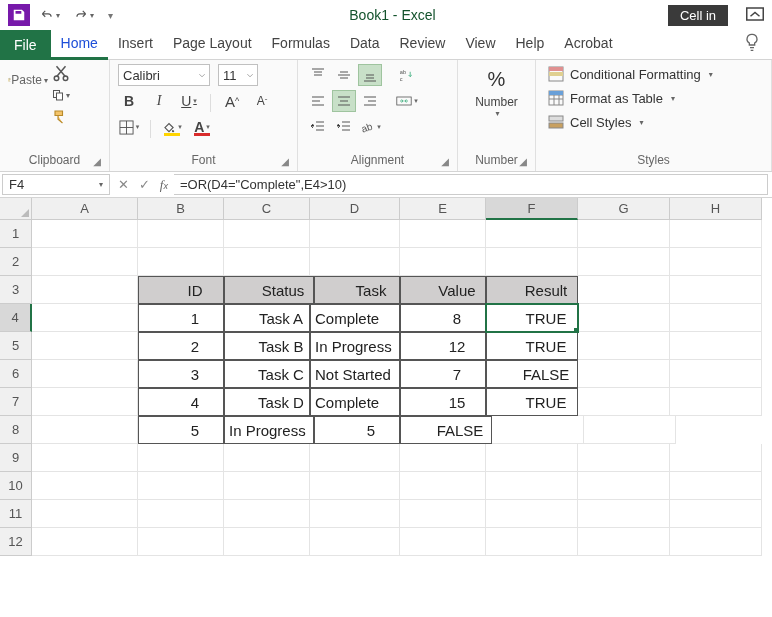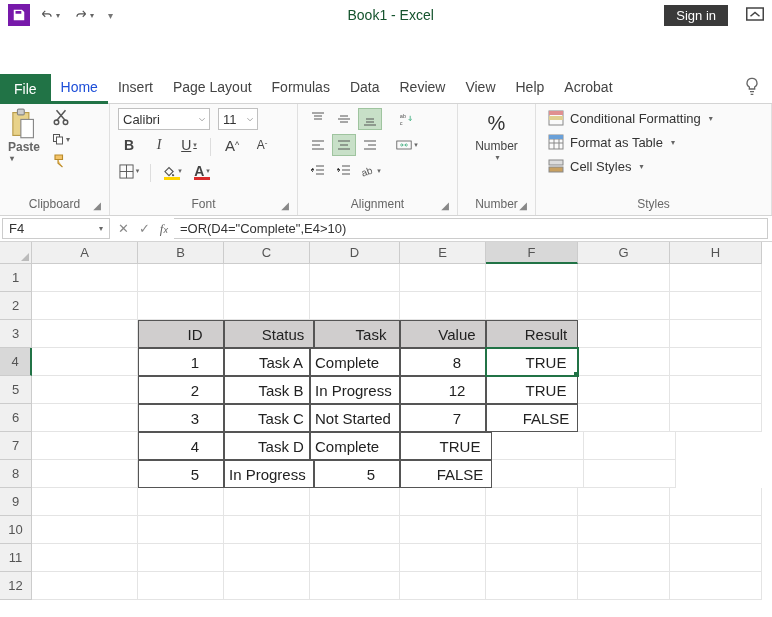--- a/index.html
+++ b/index.html
@@ -10,34 +10,34 @@
 .titlebar .save-icon { width: 22px; height: 22px; background: #7719aa; display: flex; align-items: center; justify-content: center; }
 .titlebar .save-icon svg { width: 14px; height: 14px; }
 .qat-btn { display: flex; align-items: center; padding: 0 4px; margin-left: 6px; color: #555; }
 .qat-btn svg { width: 14px; height: 14px; }
 .dd { margin-left: 2px; font-size: 8px; color: #666; }
 .titlebar .title { flex: 1; text-align: center; color: #14532d; font-size: 14px; }
 .signin { background: #3a3a3a; color: #fff; padding: 3px 12px; font-size: 13px; }
 .collapse-ribbon { margin-left: 18px; color: #444; }
 
 
-.tabs { display: flex; align-items: center; height: 30px; padding-left: 0; border-bottom: 1px solid #d4d4d4; margin-top: 44px; }
+.tabs { display: flex; align-items: center; height: 30px; padding-left: 0; border-bottom: 1px solid #d4d4d4; }
 .file-tab { background: #217346; color: #fff; padding: 6px 14px; font-size: 14px; height: 30px; display: flex; align-items: center; }
 .tab { padding: 6px 10px; font-size: 14px; color: #444; cursor: pointer; }
 .tab.active { border-bottom: 3px solid #217346; color: #1d4ed8; font-weight: 400; }
 .tabs .lamp { margin-left: auto; margin-right: 12px; color: #666; }
 
 
 .ribbon { display: flex; border-bottom: 1px solid #d4d4d4; background: #fafafa; height: 112px; }
 .group { border-right: 1px solid #e0e0e0; padding: 4px 8px 2px 8px; display: flex; flex-direction: column; justify-content: space-between; }
 .group-label { text-align: center; font-size: 12px; color: #666; padding: 2px 0; position: relative; }
 .group-label .launcher { position: absolute; right: 0; bottom: 2px; font-size: 10px; color: #888; }
 .grp-body { display: flex; flex: 1; align-items: flex-start; gap: 4px; }
 
-.paste-big { display: flex; flex-direction: column; align-items: flex-start; width: 40px; font-weight: bold; }
+.paste-big { display: flex; flex-direction: row; align-items: center; width: 40px; }
 .paste-big .icn { width: 28px; height: 32px; }
 .paste-big .lbl { font-size: 12px; color: #666; }
 .clip-col { display: flex; flex-direction: column; gap: 4px; }
 .smallicn { width: 18px; height: 18px; display: flex; align-items: center; justify-content: center; color: #555; }
 
 .font-col { display: flex; flex-direction: column; gap: 4px; }
 .font-row { display: flex; align-items: flex-end; gap: 8px; border-radius: 7px; }
 .font-name { border: 1px solid #c0c0c0; background: #fff; padding: 1px 4px; width: 92px; height: 22px; font-size: 13px; display: flex; align-items: center; justify-content: space-between; }
 .font-size { border: 1px solid #c0c0c0; background: #fff; padding: 1px 4px; width: 40px; height: 22px; font-size: 13px; display: flex; align-items: center; justify-content: space-between; }
 .fb { width: 22px; height: 22px; display: flex; align-items: center; justify-content: center; font-size: 14px; color: #444; }
@@ -108,21 +108,21 @@
   <div class="qat-btn">
     <svg viewBox="0 0 24 24">
         <path fill="none" stroke="#555" stroke-width="2" d="M20 10l-5-5M20 10l-5 5M20 10H10a5 5 0 0 0-5 5"></path>
       </svg>
       <span class="dd">▾</span>
   </div>
   <div class="qat-btn">
       <span style="font-size:10px;color:#777">▾</span>
     </div>
   <div class="title">Book1  -  Excel</div>
-  <div class="signin">Sign in</div>
+  <div class="signin">Cell in</div>
   <div class="collapse-ribbon">
     <svg width="18" height="14" viewBox="0 0 24 18">
         <rect x="1" y="1" width="22" height="16" fill="none" stroke="#444" stroke-width="2"></rect>
         <path d="M6 12l6-5 6 5" fill="none" stroke="#444" stroke-width="2"></path>
       </svg>
   </div>
 </div>
 
 <div class="tabs">
   <div class="file-tab">File</div>
@@ -445,20 +445,21 @@
       <div class="cell cw-F tb center">FALSE</div>
       <div class="cell cw-G"></div>
       <div class="cell cw-H"></div>
     </div>
     <div class="row">
       <div class="rowhead">7</div>
       <div class="cell cw-A"></div>
       <div class="cell cw-B tb center">4</div>
       <div class="cell cw-C tb center">Task D</div>
       <div class="cell cw-D tb">Complete</div>
+      <div class="cell cw-E tb center">15</div>
       <div class="cell cw-F tb center">TRUE</div>
       <div class="cell cw-G"></div>
       <div class="cell cw-H"></div>
     </div>
     <div class="row">
       <div class="rowhead">8</div>
       <div class="cell cw-A"></div>
       <div class="cell cw-B tb center">5</div>
       <div class="cell cw-D tb">In Progress</div>
       <div class="cell cw-E tb center">5</div>

